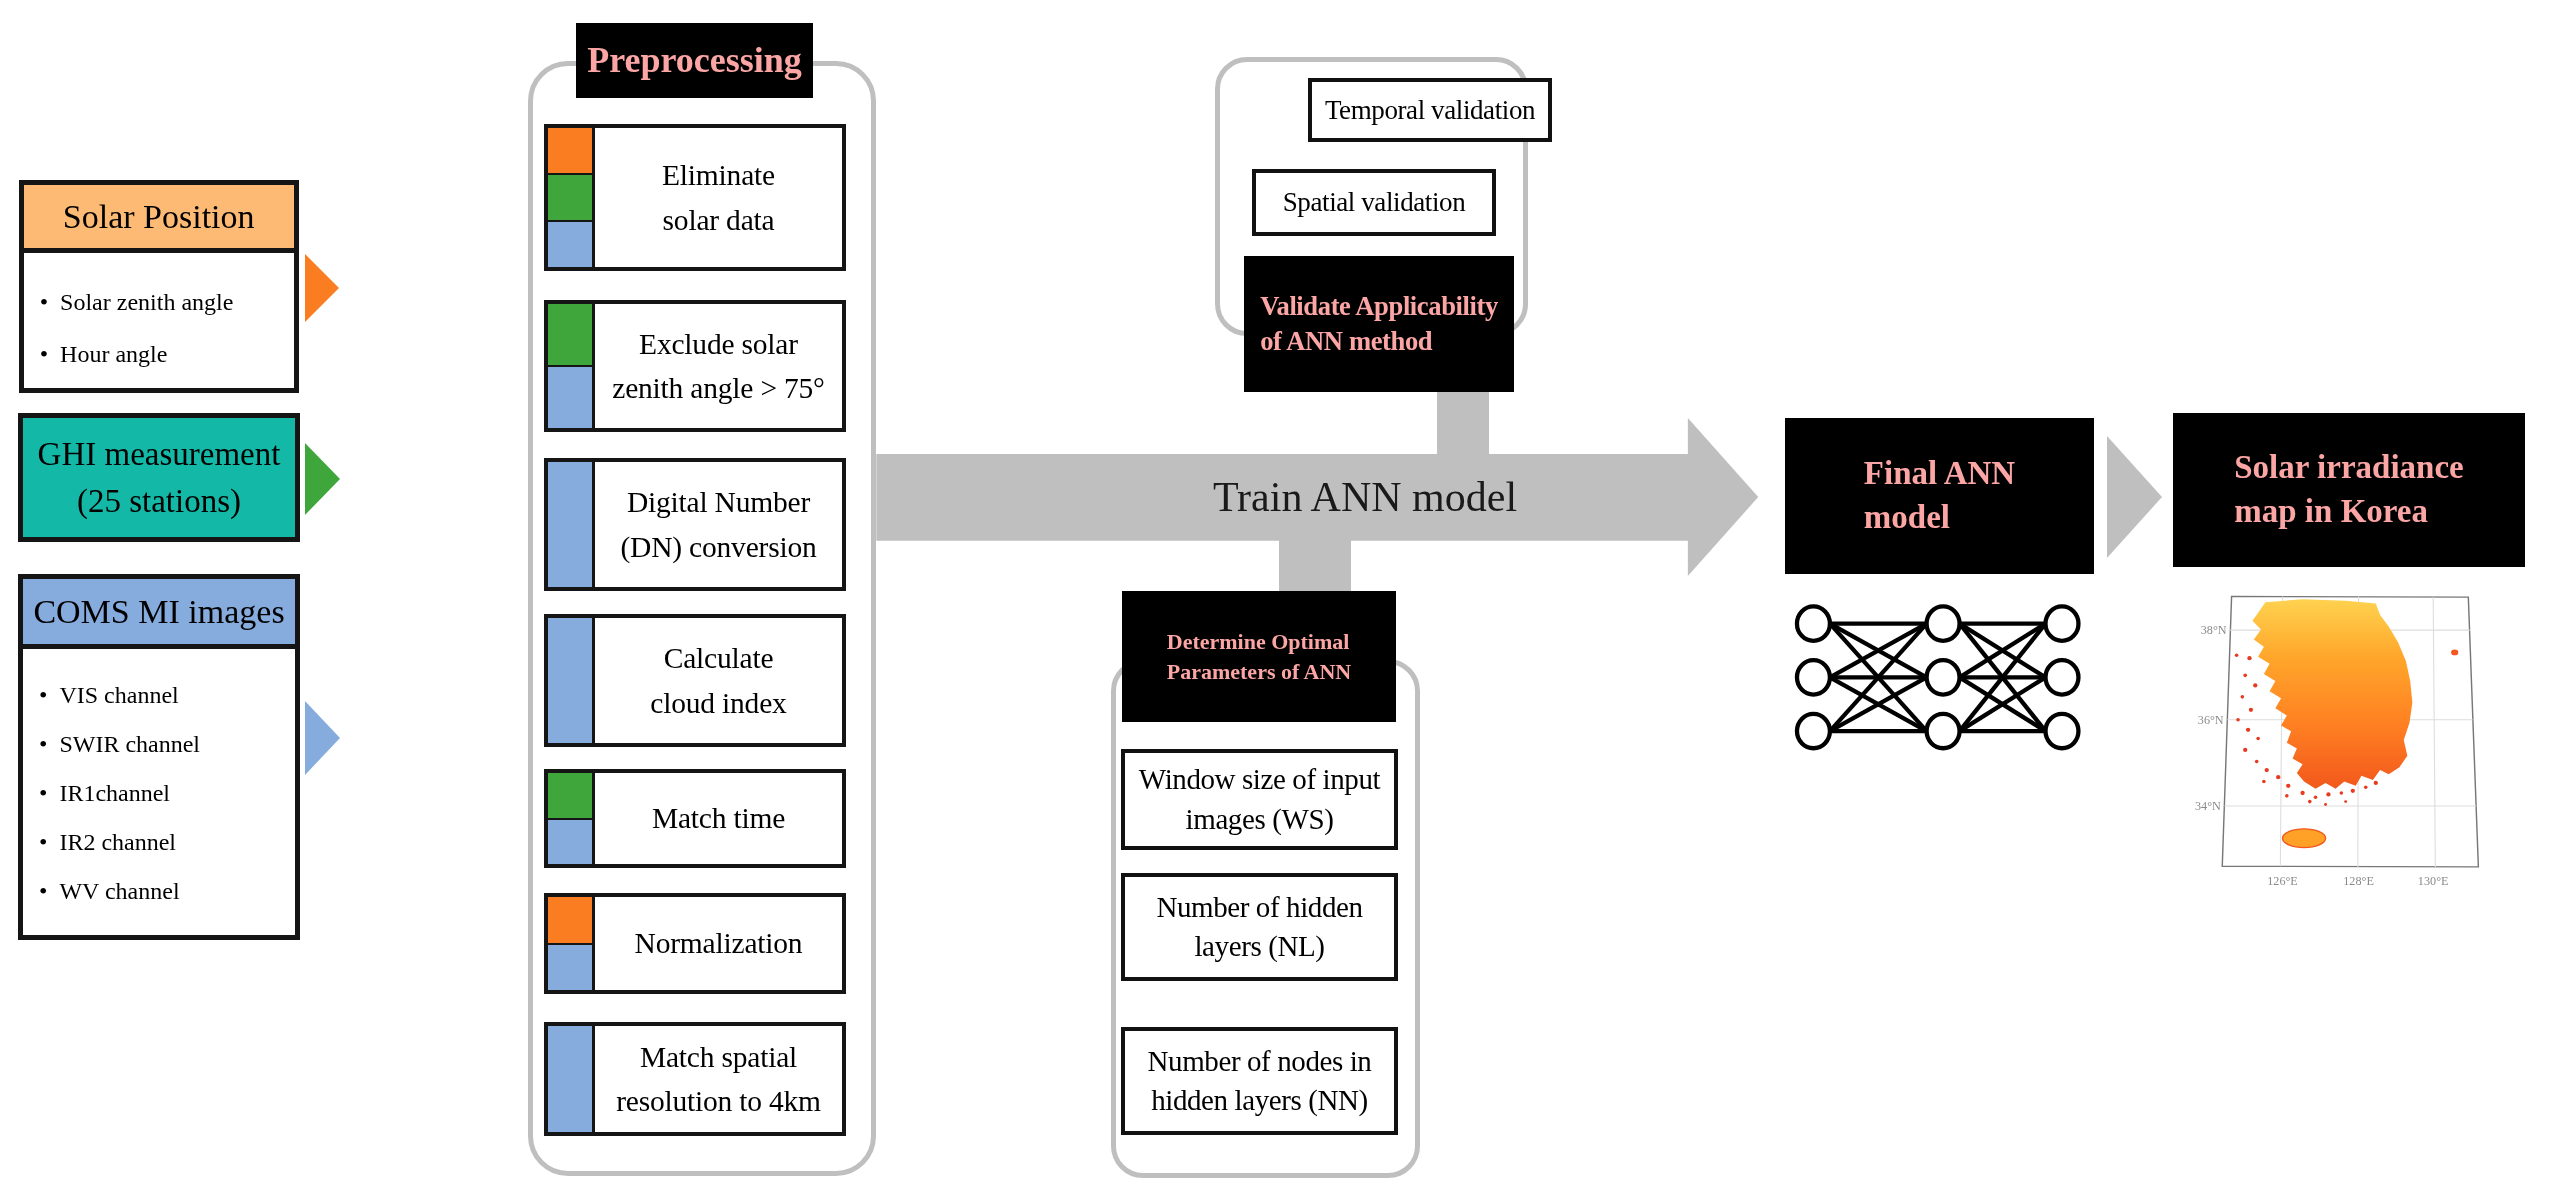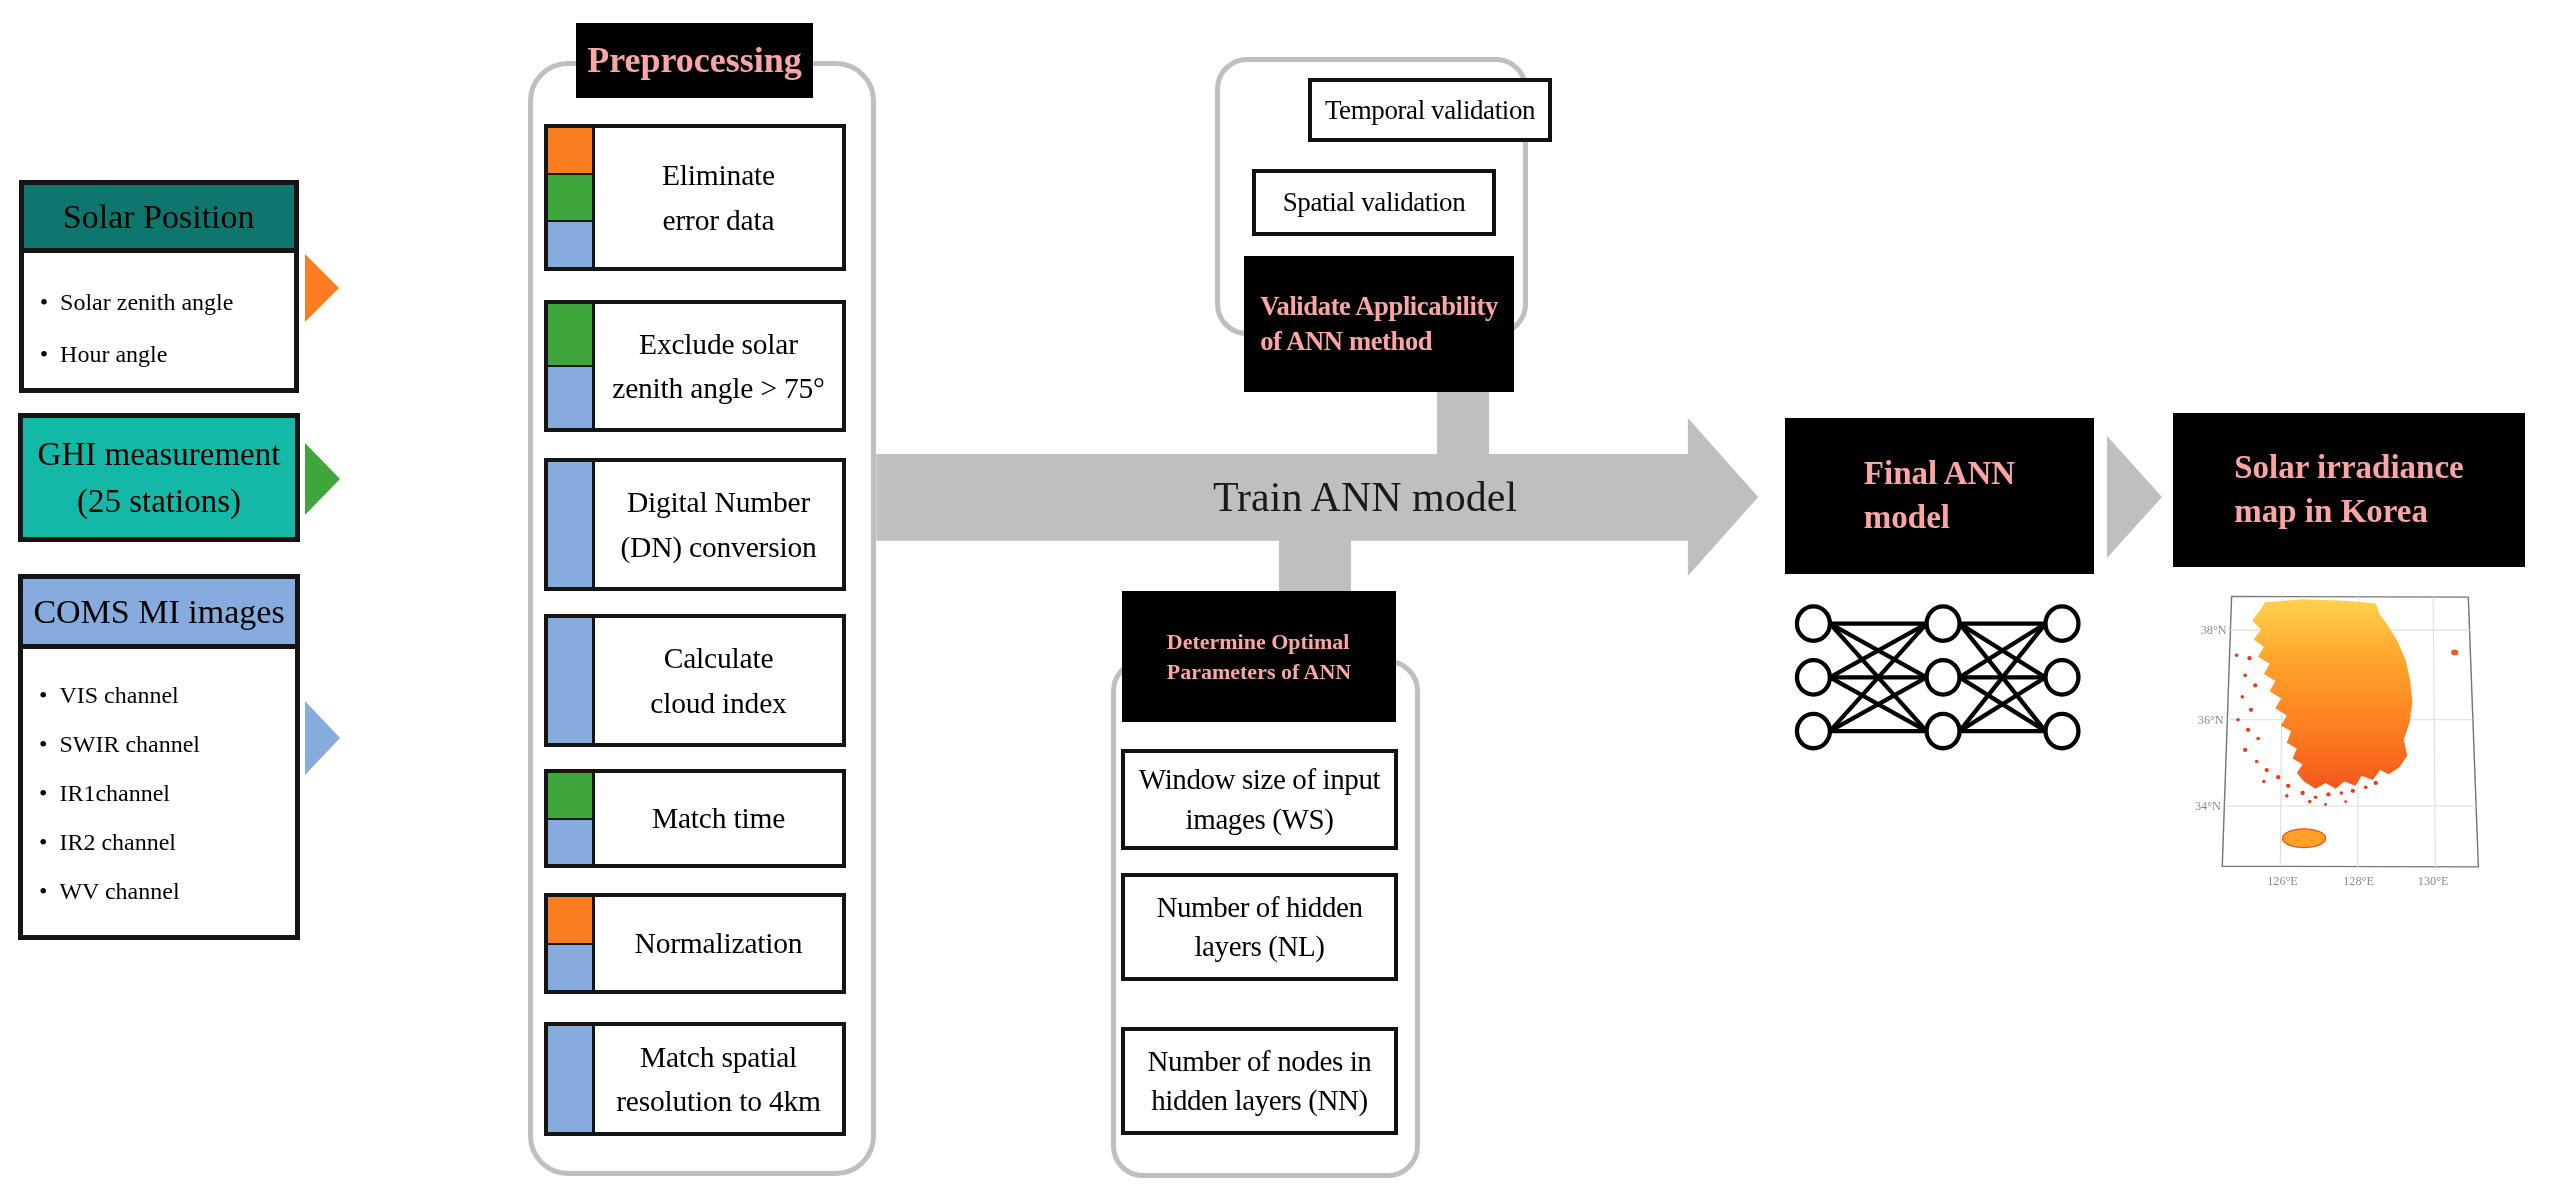--- a/index.html
+++ b/index.html
@@ -37,21 +37,21 @@
   .conn { position:absolute; background:#bfbfbf; z-index:1; }
   .train-label { position:absolute; z-index:2; font-size:42px; text-align:center; color:#1a1a1a; }
   svg text { font-family:"Liberation Serif","DejaVu Serif",serif; }
 </style>
 </head>
 <body>
 
 <div id="canvas">
 
   <div class="inbox" style="left:18.7px; top:180px; width:280px; height:213px;">
-    <div class="hd" style="height:68px; background:#0f766e;text-align:right;">Solar Position</div>
+    <div class="hd" style="height:68px; background:#fdba74;text-align:right;">Solar Position</div>
     <div style="padding-top:23px;">
       <div class="bul" style="line-height:52px;">Solar zenith angle</div>
       <div class="bul" style="line-height:52px;">Hour angle</div>
     </div>
   </div>
   <div class="tri" style="left:305px; top:254px; border-width:34px 0 34px 34px; border-color:transparent transparent transparent #FA7D21;"></div>
 
   <div class="inbox centerbox" style="left:18px; top:413px; width:282px; height:129px; background:#14b8a6; font-size:33px; line-height:1.42;">GHI measurement
 (25 stations)</div>
   <div class="tri" style="left:305px; top:443px; border-width:36px 0 36px 35px; border-color:transparent transparent transparent #3FA63C;"></div>
@@ -71,21 +71,21 @@
   <div class="container" style="left:528px; top:61px; width:348px; height:1115px;"></div>
   <div class="bbox" style="left:576px; top:23px; width:237px; height:75px; font-size:36px;">Preprocessing</div>
 
   <div class="step" style="top:124px; height:147px;">
     <div class="step-sources">
         <div class="sq" style="background: rgb(250, 125, 33);"></div>
         <div class="sq" style="background: rgb(63, 166, 60); border-top: 2.9px solid rgb(21, 21, 21);"></div>
         <div class="sq" style="background: rgb(134, 171, 221); border-top: 2.9px solid rgb(21, 21, 21);"></div>
       </div>
     <div class="step-label">Eliminate
-error data</div>
+solar data</div>
   </div>
   <div class="step" style="top:300px; height:132px;">
     <div class="step-sources">
         <div class="sq" style="background: rgb(63, 166, 60);"></div>
         <div class="sq" style="background: rgb(134, 171, 221); border-top: 2.9px solid rgb(21, 21, 21);"></div>
       </div>
     <div class="step-label">Exclude solar
 zenith angle &gt; 75°</div>
   </div>
   <div class="step" style="top:458px; height:133px;">

